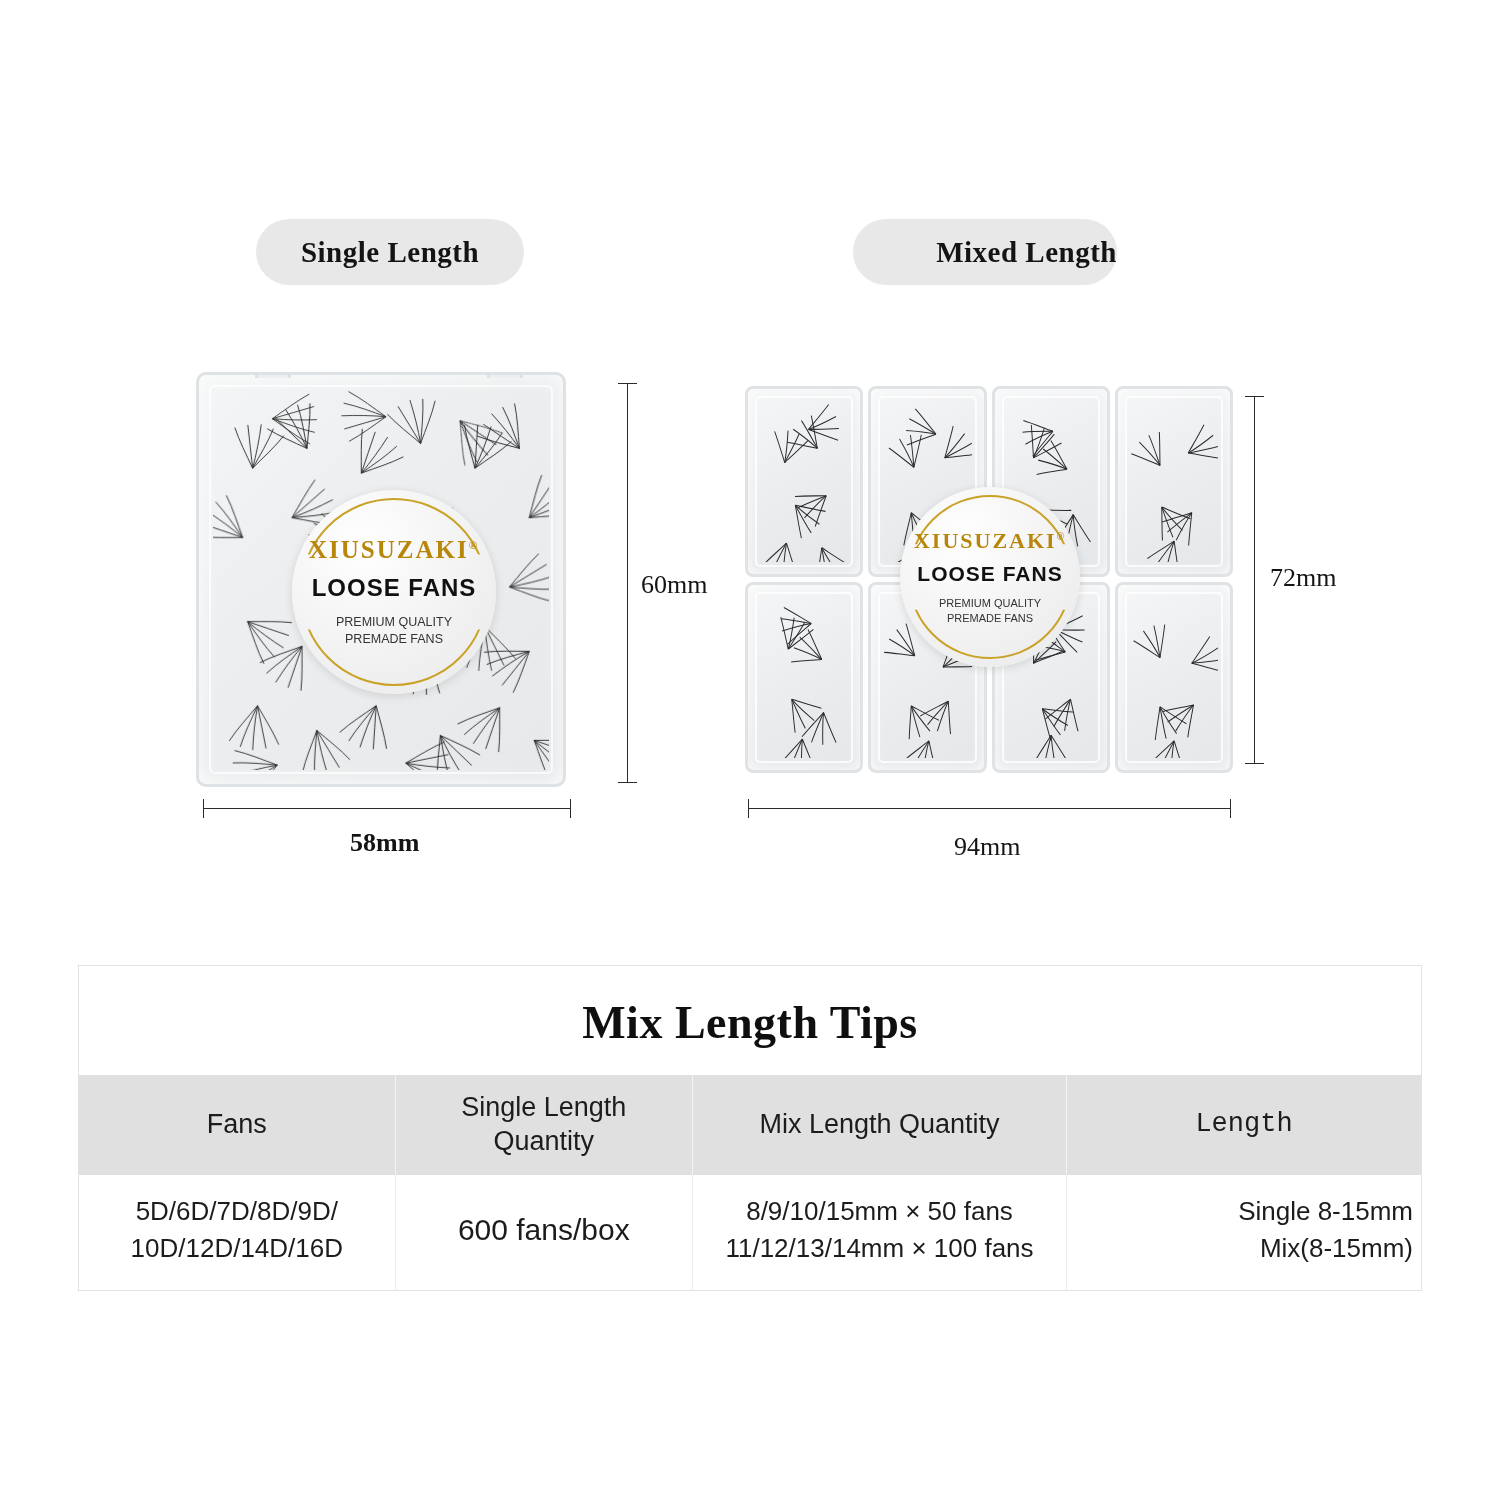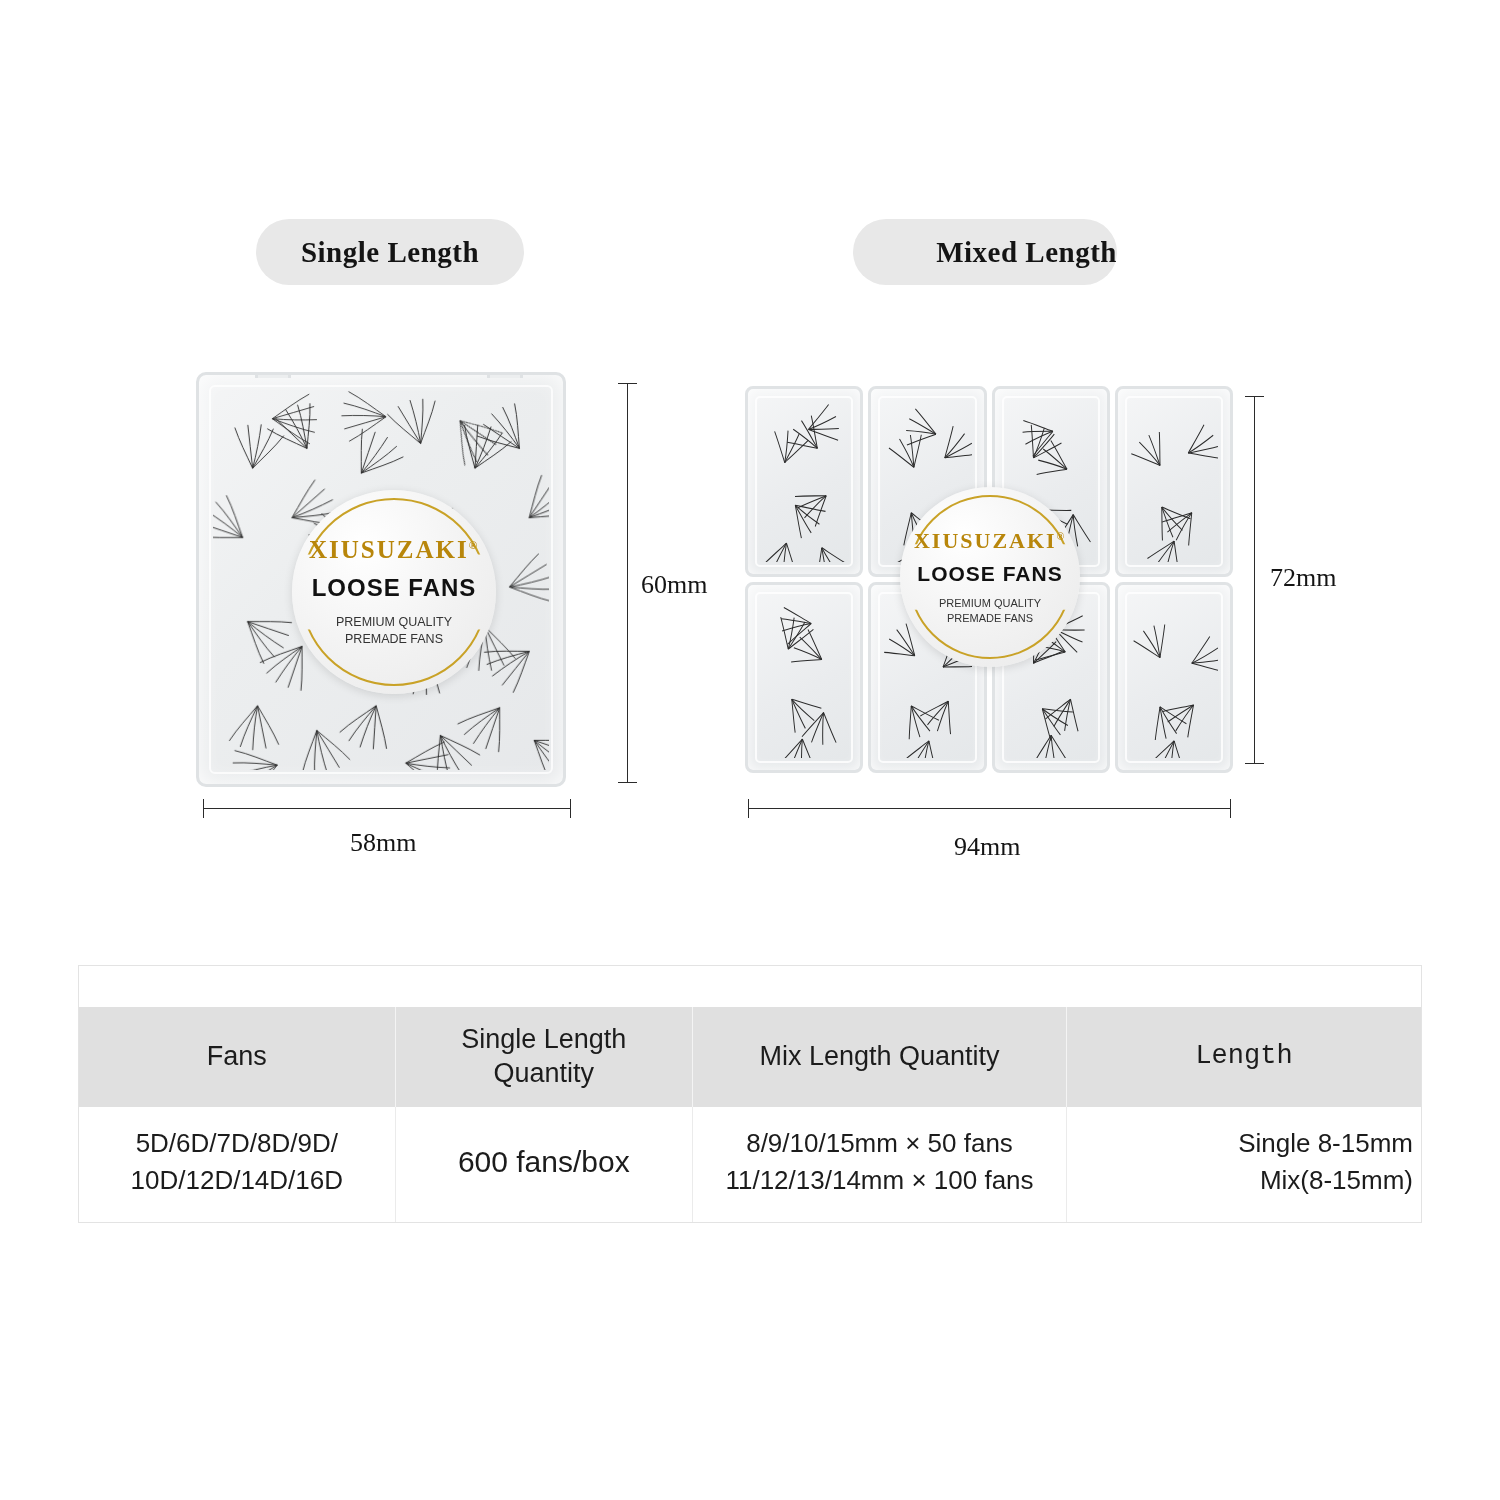--- a/index.html
+++ b/index.html
@@ -201,21 +201,21 @@
     font-family: "Liberation Serif", serif;
     font-size: 26px;
     color: #141414;
     white-space: nowrap;
   }
 
   #dim-v-single { left: 627px; top: 383px; height: 400px; }
   #dim-lbl-60   { left: 641px; top: 570px; }
 
   #dim-h-single { left: 203px; top: 808px; width: 368px; }
-  #dim-lbl-58   { left: 350px; top: 828px; }
+  #dim-lbl-58   { left: 350px; top: 828px; font-weight: bold; }
 
   #dim-v-mixed  { left: 1254px; top: 396px; height: 368px; }
   #dim-lbl-72   { left: 1270px; top: 563px; }
 
   #dim-h-mixed  { left: 748px; top: 808px; width: 483px; }
   #dim-lbl-94   { left: 954px; top: 832px; }
 
   
   .table-wrap {
     position: absolute;
@@ -232,21 +232,20 @@
     font-weight: bold;
     font-size: 46px;
     letter-spacing: 0.5px;
     padding: 30px 0 26px;
     color: #0f0f0f;
   }
   table {
     width: 100%;
     border-collapse: collapse;
     table-layout: fixed;
-    margin-top: 41px;
   }
   thead th {
     background: #e0e0e0;
     font-family: "Liberation Sans", sans-serif;
     font-weight: normal;
     font-size: 27px;
     color: #1c1c1c;
     padding: 16px 8px;
     border-right: 1px solid #f4f4f4;
     line-height: 1.25;
@@ -486,20 +485,21 @@
     </div>
   </div>
 </div>
 
 <div class="dim-line-v" id="dim-v-mixed"></div>
 <div class="dim-label" id="dim-lbl-72">72mm</div>
 <div class="dim-line-h" id="dim-h-mixed"></div>
 <div class="dim-label" id="dim-lbl-94">94mm</div>
 
 <div class="table-wrap">
+  <div class="table-title">Mix Length Tips</div>
   <table>
     <thead>
       <tr>
         <th class="col1">Fans</th>
         <th class="col2">
           <span class="line">Single Length</span>
           <span class="line">Quantity</span>
         </th>
         <th class="col3">Mix Length Quantity</th>
         <th class="col4">Length</th>

